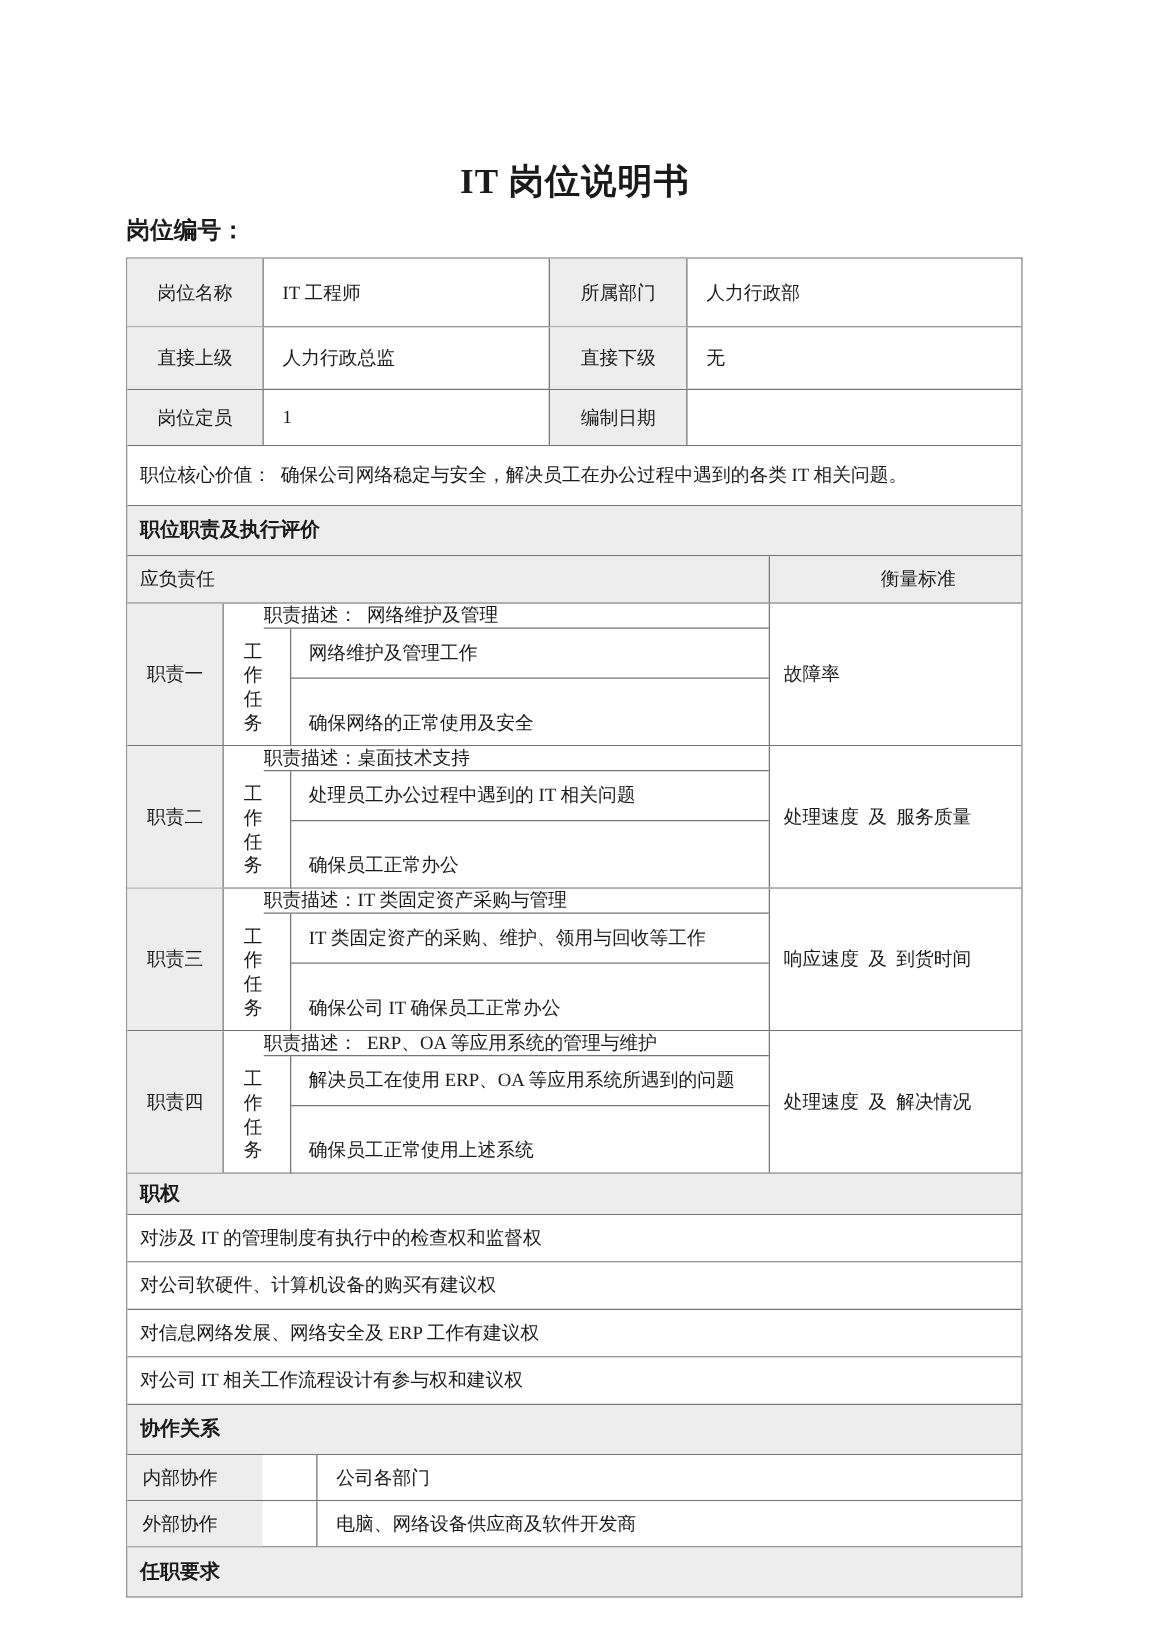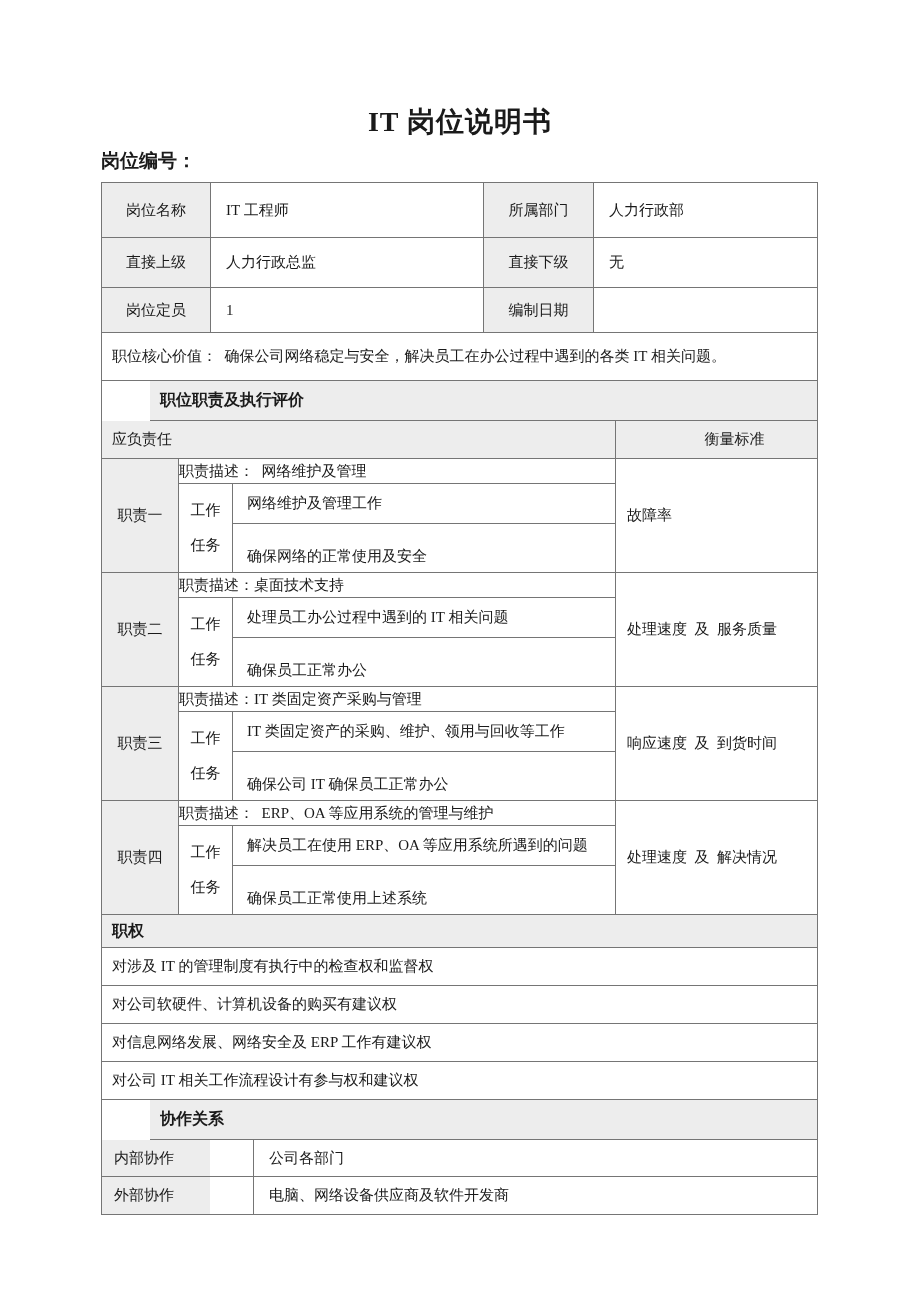--- a/index.html
+++ b/index.html
@@ -13,20 +13,21 @@
     color: var(--text, #1a1a1a);
     overflow: hidden;
   }
   .title {
     padding-top: 103px;
     text-align: center;
     font-size: 28px;
     font-weight: 700;
     line-height: 1.35;
     letter-spacing: 1px;
+    margin-top: 24px;
   }
   .doc-number {
     margin: 8px 0 0 101px;
     font-family: "Liberation Sans", "DejaVu Sans", sans-serif;
     font-weight: 700;
     font-size: 19px;
     line-height: 1.3;
   }
   .doc-table {
     width: 717px;
@@ -34,25 +35,25 @@
     border: 1.5px solid var(--border, #757575);
   }
   .row { display: flex; border-bottom: 1.5px solid var(--border, #757575); background: #fff; }
   .doc-table > .row:last-child { border-bottom: none; }
   .row > div + div { border-left: 1.5px solid var(--border, #757575); }
 
   .cell { display: flex; align-items: center; white-space: pre-wrap; }
   .label { background: var(--label-bg, #ededed); justify-content: center; }
   .label.left { justify-content: flex-start; padding-left: 12px; }
   .value { padding-left: 15px; }
-  .w1 { width: 108px; } .w2 { width: 229px; } .w3 { width: 110px; margin-left: 44px; }
+  .w1 { width: 108px; } .w2 { width: 229px; } .w3 { width: 110px; }
   .grow { flex: 1; }
 
   .h55 { height: 55px; } .h50 { height: 50px; } .h45 { height: 45px; }
-  .h48 { height: 48px; } .h35 { height: 40px; margin-left: 48px; } .h38 { height: 38px; }
+  .h48 { height: 48px; } .h35 { height: 40px; } .h38 { height: 38px; }
   .h33 { height: 33px; } .h39 { height: 39px; } .h37 { height: 37px; gap: 43px; } .h114 { height: 114px; }
 
   .fullrow { padding-left: 10px; display: flex; align-items: center; white-space: pre-wrap; }
   .sec-header {
     background: var(--label-bg, #ededed);
     font-family: "Liberation Sans", "DejaVu Sans", sans-serif;
     font-weight: 700;
     font-size: 16px;
   }
   .subhead { background: var(--label-bg, #ededed); }
@@ -62,27 +63,28 @@
   .duty-name {
     width: 76px;
     background: var(--label-bg, #ededed);
     display: flex; align-items: center; justify-content: center;
   }
   .duty-mid { flex: 1; display: flex; flex-direction: column; }
   .duty-desc {
     height: 25px; display: flex; align-items: center;
     white-space: pre-wrap;
     border-bottom: 1.5px solid var(--border, #757575);
+    margin-left: 32px;
   }
   .duty-tasks { flex: 1; display: flex; }
   .duty-tasks > div + div { border-left: 1.5px solid var(--border, #757575); }
   .task-label {
     width: 53px; display: flex; flex-direction: column;
     align-items: center; justify-content: space-around;
-    padding: 9px 3px;
+    padding: 9px 16px;
   }
   .task-col { flex: 1; display: flex; flex-direction: column; gap: 17px; }
   .task { display: flex; align-items: center; padding-left: 14px; white-space: pre-wrap; }
   .t1 { height: 40px; border-bottom: 1.5px solid var(--border, #757575); }
   .t2 { flex: 1; }
   .duty-measure {
     width: 202px; display: flex; align-items: center;
     padding-left: 11px; white-space: pre-wrap;
   }
 </style>
@@ -220,15 +222,18 @@
     </div>
     <div class="row h37">
       <div class="cell label w1 left">内部协作</div>
       <div class="cell value grow">公司各部门</div>
     </div>
     <div class="row h37">
       <div class="cell label w1 left">外部协作</div>
       <div class="cell value grow">电脑、网络设备供应商及软件开发商</div>
     </div>
 
+    <div class="row h39">
+      <div class="fullrow grow sec-header">任职要求</div>
+    </div>
 
   </div>
 </div>
 
 </body></html>

